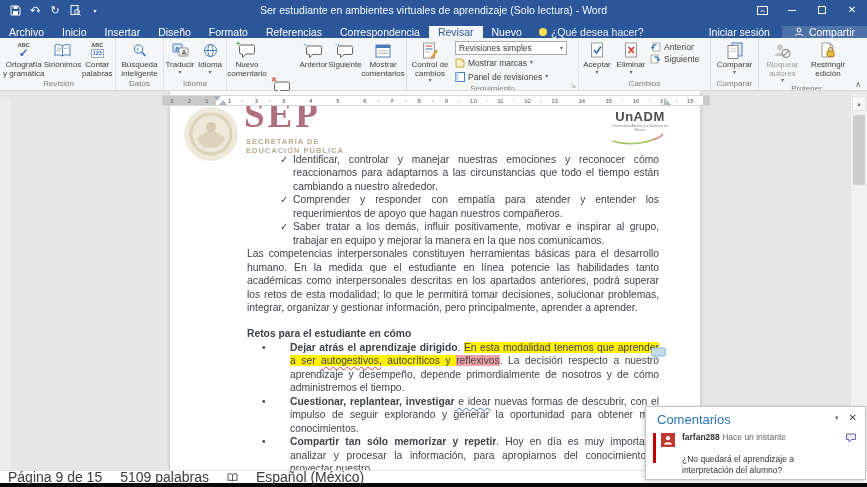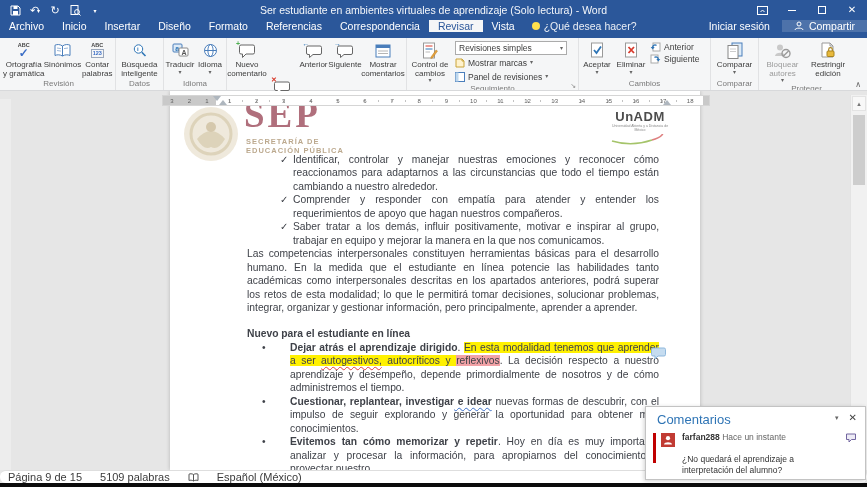--- a/index.html
+++ b/index.html
@@ -14,21 +14,21 @@
   .qbtn svg { display:block; }
   .qat .drop { font-size:6px; margin-left:-2px; }
   .win-title { position:absolute; left:50%; transform:translateX(-50%); white-space:nowrap; font-size:10.5px; color:rgba(255,255,255,.95); }
   .wctrls { margin-left:auto; display:flex; height:20px; }
   .wbtn { width:30px; height:20px; display:flex; align-items:center; justify-content:center; color:#fff; }
   .ico-min { width:8px; height:1px; background:#fff; display:block; }
   .ico-max { width:8px; height:8px; border:1px solid #fff; display:block; }
   .ico-close { font-size:10px; line-height:10px; }
 
   
-  .tabrow { height:18px; background:#2B579A; display:flex; align-items:flex-start; font-size:10.5px; color:#fff; }
+  .tabrow { height:18px; background:#2B579A; display:flex; align-items:flex-end; font-size:10.5px; color:#fff; }
   .tab { padding:0 9px; display:flex; align-items:center; cursor:default; white-space:nowrap; }
   .tab.active { background:#F5F6F7; color:#2B579A; }
   .help { display:flex; align-items:center; gap:4px; padding:0 8px; color:rgba(255,255,255,.9); }
   .bulb { width:8px; height:8px; border-radius:50%; background:#FFE14D; display:inline-block; }
   .acct { margin-left:auto; display:flex; align-items:stretch; }
   .signin { display:flex; align-items:center; padding:0 12px; }
   .share { display:flex; align-items:center; gap:5px; padding:0 12px; background:rgba(255,255,255,.16); }
 
   
   .ribbon { height:53px; background:#F5F6F7; border-bottom:1px solid #D8D9DB; display:flex; position:relative; padding-left:2px; }
@@ -89,21 +89,21 @@
   .check-ul li { position:relative; padding-left:46px; }
   .check-ul li::before { content:"\2713"; position:absolute; left:33px; top:0; font-size:10px; color:#3F4249; }
   .heading { font-weight:bold; margin-top:13px; }
   .retos { list-style:none; }
   .retos li { position:relative; padding-left:43px; }
   .retos li::before { content:"\2022"; position:absolute; left:15px; top:0; color:#3F4249; }
   .b { font-weight:bold; }
   .hly { background:#FFF100; }
   .hlp { background:#F2A2A6; }
   .miss { text-decoration:underline wavy #E03E3E 1px; text-underline-offset:2px; }
-  .grammar { font-weight:bold; text-decoration:underline wavy #3B6EC6 1px; text-underline-offset:2px; }
+  .grammar { font-weight:normal; text-decoration:underline wavy #3B6EC6 1px; text-underline-offset:2px; }
 
   .margin-bubble { position:absolute; left:481px; top:256px; }
 
   
   .scroll { position:absolute; right:0px; top:4px; bottom:0; width:17px; background:#F1F1F1; border-left:1px solid #E3E3E3; z-index:4; }
   .sbtn { height:15px; display:flex; align-items:center; justify-content:center; font-size:7px; color:#777; background:#F8F8F8; border:1px solid #E3E3E3; margin:1px; }
   .sthumb { position:absolute; left:2px; right:2px; top:20px; height:70px; background:#CDCDCD; }
 
   
   .cpanel { position:absolute; left:645px; top:406px; width:221px; height:74px; background:#fff; border:1px solid #C3C3C3; box-shadow:-1px 1px 4px rgba(0,0,0,.18); z-index:50; }
@@ -115,21 +115,21 @@
   .comment { position:relative; padding:5px 26px 0 36px; }
   .c-line { position:absolute; left:7px; top:6px; width:3px; height:30px; background:#C00000; }
   .c-avatar { position:absolute; left:15px; top:6px; width:14px; height:14px; background:#C13B33; display:flex; align-items:center; justify-content:center; }
   .c-author { font-size:8.5px; color:#333; }
   .c-author b { font-weight:bold; }
   .c-time { color:#666; }
   .c-body { font-size:8.5px; color:#333; line-height:10.5px; margin-top:12px; }
   .c-reply { position:absolute; right:8px; top:6px; }
 
   
-  .statusbar { height:13px; background:#FFFFFF; border-top:1px solid #DEDEDE; display:flex; align-items:center; font-size:11px; color:#3b3b3b; padding-left:8px; gap:0;border-radius:6px; }
+  .statusbar { height:13px; background:#FFFFFF; border-top:1px solid #DEDEDE; display:flex; align-items:center; font-size:14px; color:#3b3b3b; padding-left:8px; gap:0; }
   .sitem { padding:0 9px 0 0; margin-right:9px; display:flex; align-items:center; gap:4px; }
   .bottombar { height:4px; background:#0B0B0B; }
 </style>
 </head>
 <body>
 
 <div class="app">
 
   <div class="titlebar">
     <div class="qat">
@@ -173,21 +173,21 @@
 
   <div class="tabrow">
     <span class="tab">Archivo</span>
     <span class="tab">Inicio</span>
     <span class="tab">Insertar</span>
     <span class="tab">Diseño</span>
     <span class="tab">Formato</span>
     <span class="tab">Referencias</span>
     <span class="tab">Correspondencia</span>
     <span class="tab active">Revisar</span>
-    <span class="tab">Vista</span>
+    <span class="tab">Nuevo</span>
     <span class="help">
         <span class="bulb"></span>
         <span>¿Qué desea hacer?</span>
       </span>
     <div class="acct">
       <span class="signin">Iniciar sesión</span>
       <span class="share">
         <svg width="10" height="10" viewBox="0 0 10 10">
             <circle cx="5" cy="3" r="2" fill="none" stroke="#fff"></circle>
             <path d="M1 9 C1 6.5 9 6.5 9 9" fill="none" stroke="#fff"></path>
@@ -543,25 +543,25 @@
           </svg>
       </div>
 
       <div class="body-text">
         <ul class="check-ul">
           <li>Identificar, controlar y manejar nuestras emociones y reconocer cómo reaccionamos para adaptarnos a las circunstancias que todo el tiempo están cambiando a nuestro alrededor.</li>
           <li>Comprender y responder con empatía para atender y entender los requerimientos de apoyo que hagan nuestros compañeros.</li>
           <li>Saber tratar a los demás, influir positivamente, motivar e inspirar al grupo, trabajar en equipo y mejorar la manera en la que nos comunicamos.</li>
         </ul>
         <p>Las competencias interpersonales constituyen herramientas básicas para el desarrollo humano. En la medida que el estudiante en línea potencie las habilidades tanto académicas como interpersonales descritas en los apartados anteriores, podrá superar los retos de esta modalidad; lo que le permitirá tomar decisiones, solucionar problemas, integrar, organizar y gestionar información, pero principalmente, aprender a aprender.</p>
-        <p class="heading">Nuevo para el estudiante en línea</p>
+        <p class="heading">Retos para el estudiante en cómo</p>
         <ul class="retos">
           <li><span class="b">Dejar atrás el aprendizaje dirigido</span><span class="b grammar"></span><span>. </span><span class="hly">En esta modalidad tenemos que aprender a ser </span><span class="hly miss">autogestivos,</span><span class="hly"> autocríticos y </span><span class="hlp">reflexivos</span><span>. La decisión respecto a nuestro aprendizaje y desempeño, depende primordialmente de nosotros y de cómo administremos el tiempo.</span></li>
           <li><span class="b">Cuestionar, replantear, investigar</span><span class="b grammar"> e  idear</span><span></span><span class="hly"></span><span class="hly miss"></span><span class="hly"></span><span class="hlp"></span><span> nuevas formas de descubrir, con el impulso de seguir explorando y generar la oportunidad para obtener más conocimientos.</span></li>
-          <li><span class="b">Evitemos tan cómo memorizar y repetir</span><span class="b grammar"></span><span></span><span class="hly"></span><span class="hly miss"></span><span class="hly"></span><span class="hlp"></span><span>. Hoy en día es muy importante analizar y procesar la información, para apropiarnos del conocimiento y proyectar nuestro</span></li>
+          <li><span class="b">Compartir tan sólo memorizar y repetir</span><span class="b grammar"></span><span></span><span class="hly"></span><span class="hly miss"></span><span class="hly"></span><span class="hlp"></span><span>. Hoy en día es muy importante analizar y procesar la información, para apropiarnos del conocimiento y proyectar nuestro</span></li>
         </ul>
       </div>
 
       <svg class="margin-bubble" width="15" height="13" viewBox="0 0 15 13">
         <path d="M2 1 h11 a1.5 1.5 0 0 1 1.5 1.5 v5 a1.5 1.5 0 0 1 -1.5 1.5 h-6 l-3 3 v-3 h-2 a1.5 1.5 0 0 1 -1.5 -1.5 v-5 a1.5 1.5 0 0 1 1.5 -1.5 z" fill="#C5DCF0" stroke="#8FB8DC"></path>
       </svg>
     </div>
 
     <div class="scroll">
       <div class="sbtn">▴</div>

